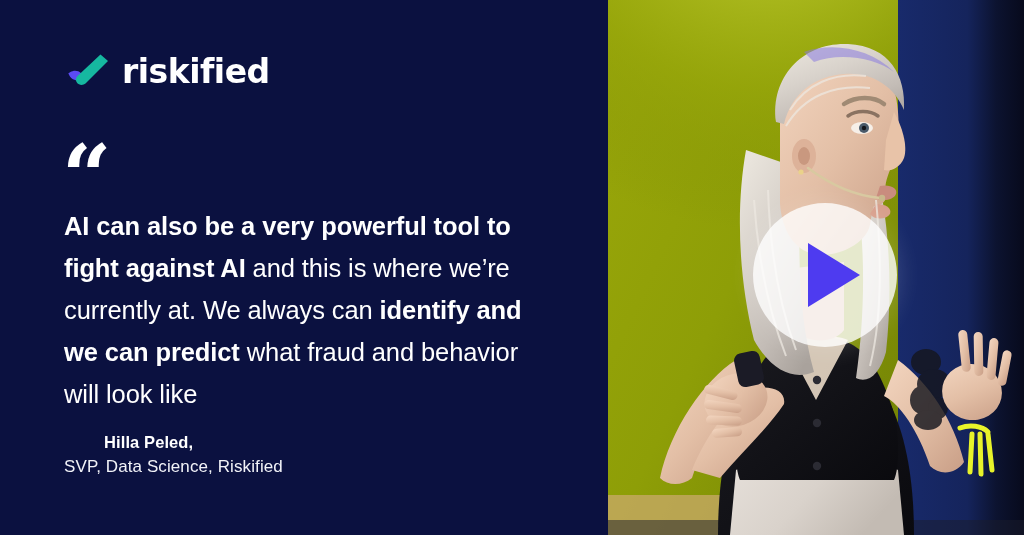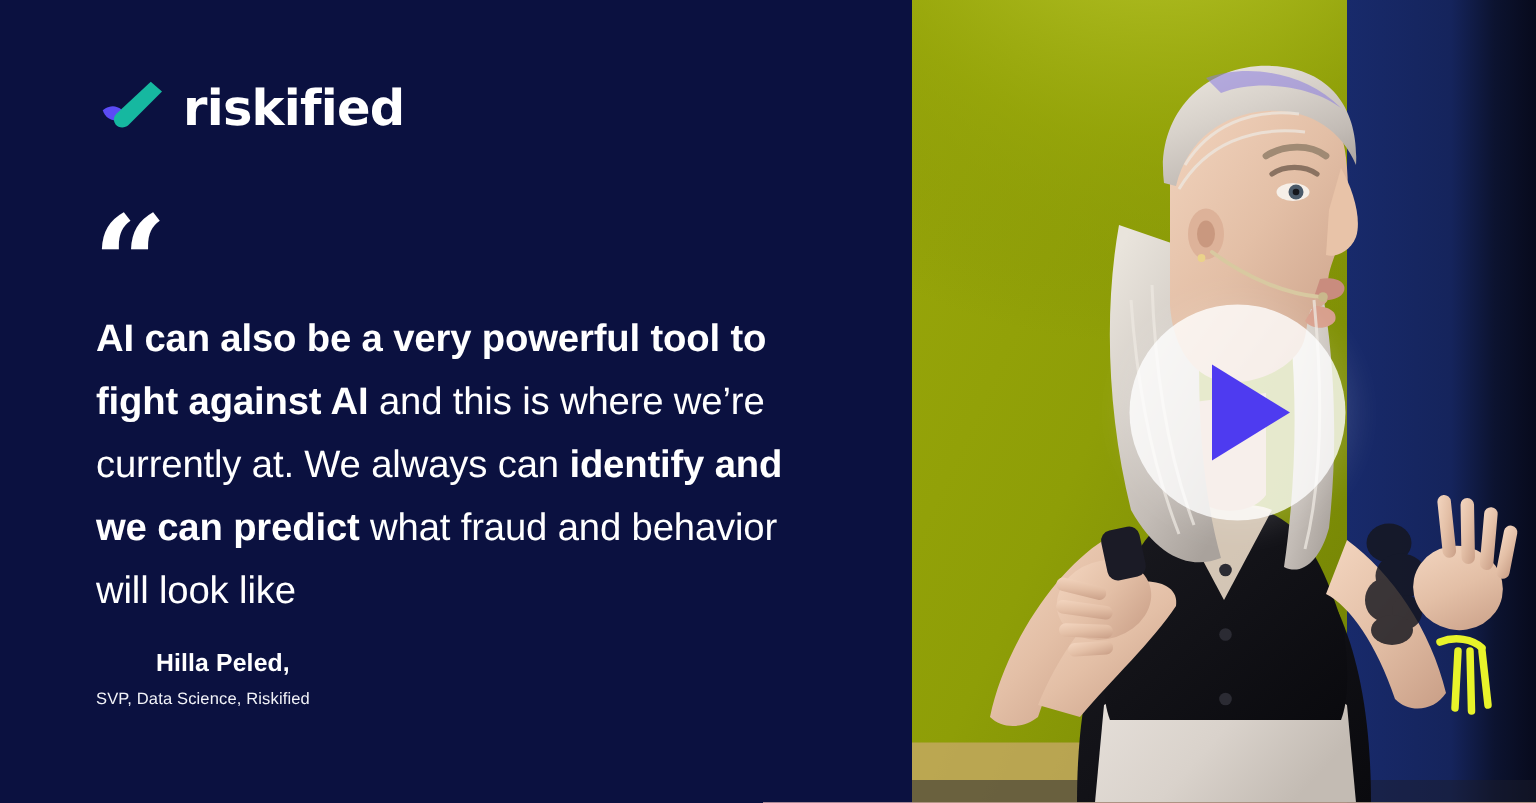--- a/index.html
+++ b/index.html
@@ -11,21 +11,21 @@
   body {
     font-family: "Liberation Sans", sans-serif;
     -webkit-font-smoothing: antialiased;
   }
 
   .card {
     position: relative;
     width: 1024px;
     height: 535px;
     overflow: hidden;
-    background: #b91c1c;
+    background: #e5e5e5;
     display: flex;
     align-items: flex-end;
   }
 
   
   .quote-panel {
     position: relative;
     width: 608px;
     height: 535px;
     background: #0B1140;
@@ -92,21 +92,21 @@
     color: #ffffff;
   }
   .attribution-name {
     font-size: 16.5px;
     font-weight: 700;
     line-height: 24px;
     letter-spacing: 0.1px;
     margin-left: 40px;
   }
   .attribution-role {
-    font-size: 11px;
+    font-size: 17px;
     font-weight: 400;
     line-height: 25px;
     letter-spacing: 0.1px;
     color: #f2f3f8;
   }
 
   
   .video-panel {
     position: relative;
     width: 416px;

